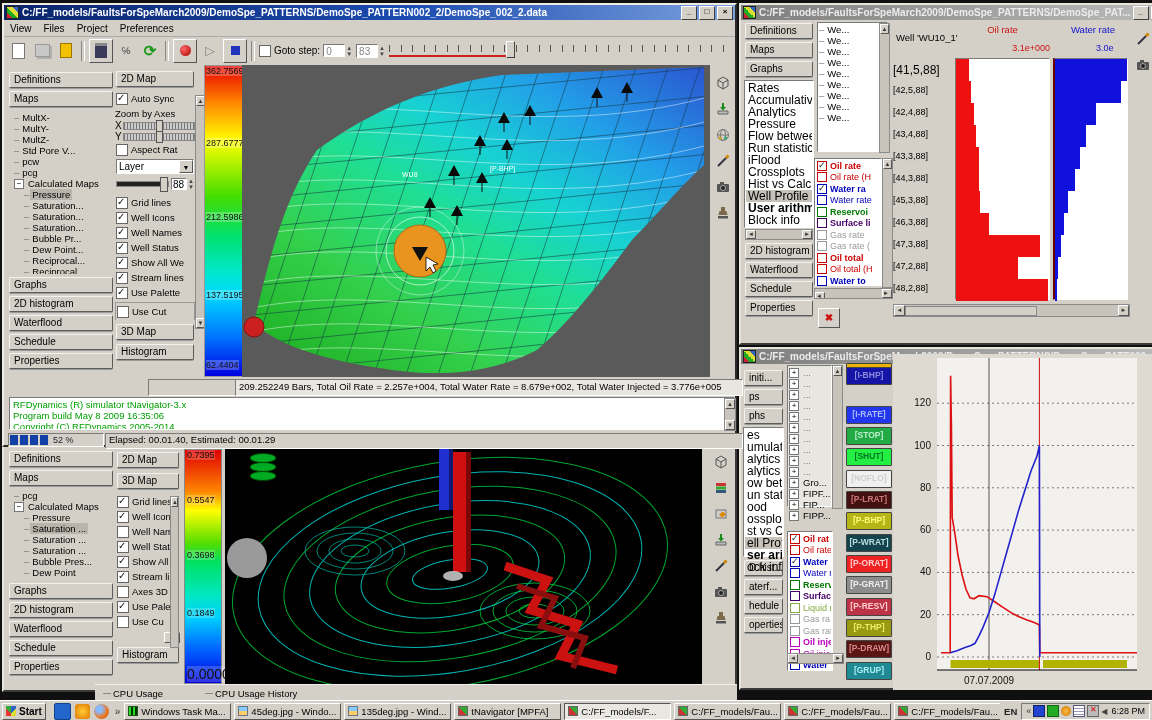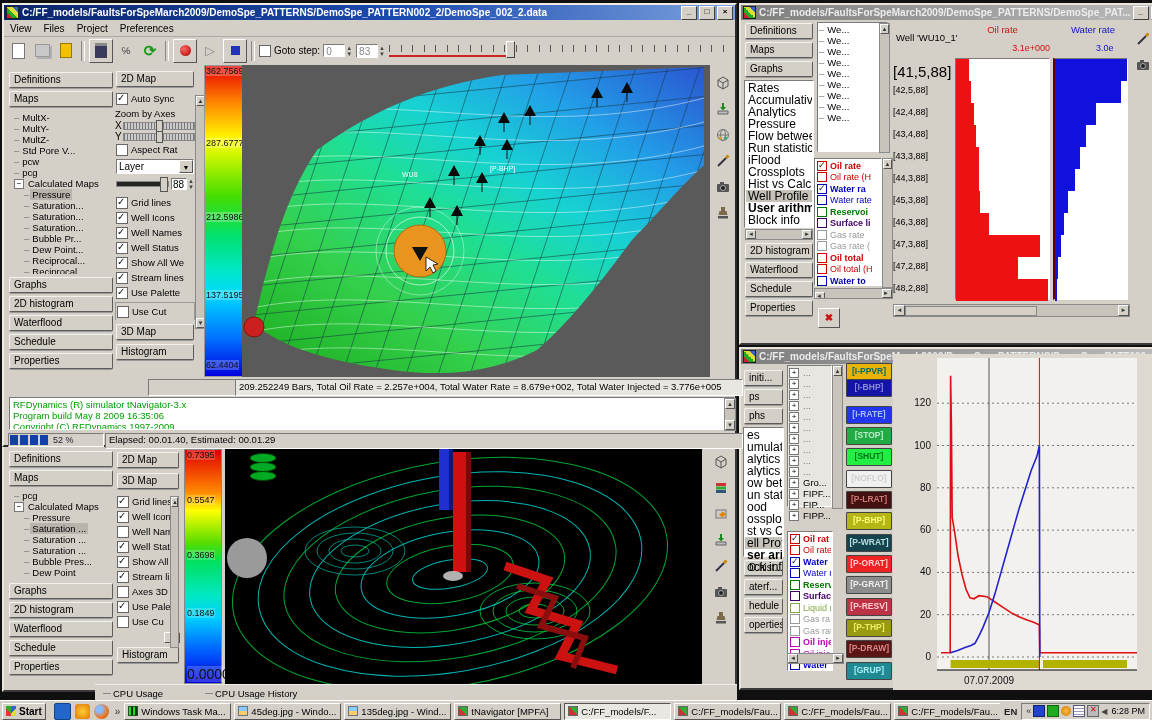--- a/index.html
+++ b/index.html
@@ -375,21 +375,21 @@
       <span class="arr" style="display:inline-block;width:8px;height:7px;line-height:7px;">◄</span><span class="arr" style="display:inline-block;width:8px;height:7px;line-height:7px;float:right;">►</span>
     </div>
     <div class="abs raised" style="left:77px;top:303px;width:20px;height:18px;background:#d4d0c8;text-align:center;line-height:17px;color:#cc1111;font-weight:bold;">✖</div>
 
     <div class="abs" style="left:155px;top:27px;font-size:9.5px;">Well 'WU10_1'</div>
     <div class="abs" style="left:214px;top:19px;width:95px;text-align:center;color:#cc1111;font-size:9.5px;">Oil rate</div>
     <div class="abs" style="left:312px;top:19px;width:80px;text-align:center;color:#1111cc;font-size:9.5px;">Water rate</div>
     <div class="abs" style="left:214px;top:38px;width:95px;text-align:right;color:#cc1111;font-size:9px;">3.1e+000</div>
     <div class="abs" style="left:355px;top:38px;width:60px;color:#1111cc;font-size:9px;">3.0e</div>
     <div id="wp-rowlabels" class="abs" style="left:152px;top:53px;width:60px;height:242px;">
-        <div style="position: absolute; left: 0px; top: 5px; font-size: 15px;">[41,5,88]</div>
+        <div style="position: absolute; left: 0px; top: 5px; font-size: 12px;">[41,5,88]</div>
         <div style="position: absolute; left: 0px; top: 27px; font-size: 9px;">[42,5,88]</div>
         <div style="position: absolute; left: 0px; top: 49px; font-size: 9px;">[42,4,88]</div>
         <div style="position: absolute; left: 0px; top: 71px; font-size: 9px;">[43,4,88]</div>
         <div style="position: absolute; left: 0px; top: 93px; font-size: 9px;">[43,3,88]</div>
         <div style="position: absolute; left: 0px; top: 115px; font-size: 9px;">[44,3,88]</div>
         <div style="position: absolute; left: 0px; top: 137px; font-size: 9px;">[45,3,88]</div>
         <div style="position: absolute; left: 0px; top: 159px; font-size: 9px;">[46,3,88]</div>
         <div style="position: absolute; left: 0px; top: 181px; font-size: 9px;">[47,3,88]</div>
         <div style="position: absolute; left: 0px; top: 203px; font-size: 9px;">[47,2,88]</div>
         <div style="position: absolute; left: 0px; top: 225px; font-size: 9px;">[48,2,88]</div>
@@ -608,21 +608,21 @@
           <rect x="57.6" y="306" width="88.8" height="8" fill="#b2b200"></rect>
           <rect x="150.0" y="306" width="84.0" height="8" fill="#b2b200"></rect>
           <line x1="146.4" y1="4" x2="146.4" y2="316" stroke="#cc1111"></line>
           <polyline points="48.0,298.8 57.2,298.8 57.6,21.7 58.4,70.3 59.2,163.4 62.0,180.3 65.0,201.5 69.0,220.5 73.0,235.3 77.0,243.8 81.0,244.8 86.0,241.7 94.0,242.7 102.0,248.0 110.0,253.3 118.0,258.6 126.0,262.8 134.0,266.0 140.0,268.1 145.0,270.2 146.4,271.3 146.8,298.8 194.0,298.8 244.0,298.8" fill="none" stroke="#dd1111" stroke-width="1.6"></polyline>
           <polyline points="57.2,298.8 64.0,296.7 72.0,293.5 78.0,291.4 82.0,289.3 86.0,281.9 90.0,273.4 96.0,258.6 102.0,239.6 108.0,218.4 114.0,197.3 120.0,176.1 126.0,154.9 132.0,135.9 138.0,116.9 144.0,102.1 146.4,91.5 146.8,303.0" fill="none" stroke="#2222cc" stroke-width="1.6"></polyline>
           <line x1="44" y1="316" x2="244" y2="316" stroke="#000"></line>
           <text x="96.0" y="330" text-anchor="middle" font-size="10" fill="#111" font-family="Liberation Sans">07.07.2009</text>
         </svg>
       </div>
   <div class="cbtn" style="left: 105px; top: 14px; background: #eab308; color: rgb(0, 106, 106);">[I-PPVR]</div>
-      <div class="cbtn" style="left: 105px; top: 30px; background: rgb(20, 20, 166); color: rgb(140, 140, 221);">[I-BHP]</div>
+      <div class="cbtn" style="left: 105px; top: 18px; background: rgb(20, 20, 166); color: rgb(140, 140, 221);">[I-BHP]</div>
       <div class="cbtn" style="left: 105px; top: 57px; background: rgb(34, 54, 238); color: rgb(170, 187, 255);">[I-RATE]</div>
       <div class="cbtn" style="left: 105px; top: 78px; background: rgb(34, 170, 68); color: rgb(187, 238, 204);">[STOP]</div>
       <div class="cbtn" style="left: 105px; top: 99px; background: rgb(34, 238, 68); color: rgb(0, 119, 34);">[SHUT]</div>
       <div class="cbtn" style="left: 105px; top: 121px; background: rgb(240, 240, 240); color: rgb(207, 207, 207);">[NOFLO]</div>
       <div class="cbtn" style="left: 105px; top: 142px; background: rgb(68, 17, 17); color: rgb(204, 119, 119);">[P-LRAT]</div>
       <div class="cbtn" style="left: 105px; top: 163px; background: rgb(181, 181, 23); color: rgb(253, 253, 119);">[P-BHP]</div>
       <div class="cbtn" style="left: 105px; top: 185px; background: rgb(20, 69, 78); color: rgb(187, 221, 226);">[P-WRAT]</div>
       <div class="cbtn" style="left: 105px; top: 206px; background: rgb(238, 34, 34); color: rgb(255, 204, 204);">[P-ORAT]</div>
       <div class="cbtn" style="left: 105px; top: 227px; background: rgb(140, 140, 140); color: rgb(238, 238, 238);">[P-GRAT]</div>
       <div class="cbtn" style="left: 105px; top: 249px; background: rgb(187, 51, 68); color: rgb(255, 204, 208);">[P-RESV]</div>
@@ -980,21 +980,21 @@
           </svg>
         </div>
       </div>
 
     <div class="abs statusfield" style="left:144px;top:374px;width:86px;height:15px;"></div>
     <div class="abs statusfield" style="left:231px;top:374px;width:500px;height:15px;background:#e8e6e0;">209.252249 Bars, Total Oil Rate = 2.257e+004, Total Water Rate = 8.679e+002, Total Water Injected = 3.776e+005</div>
 
     <div class="abs sunk" id="wm-log" style="left:5px;top:392px;width:726px;height:33px;overflow:hidden;color:#00a000;font-size:9.5px;line-height:11px;padding:1px 3px;">
         <div>RFDynamics (R) simulator tNavigator-3.x</div>
         <div>Program build May  8 2009 16:35:06</div>
-        <div>Copyright (C) RFDynamics 1997-2009</div>
+        <div>Copyright (C) RFDynamics 2005-2014</div>
       </div>
     <div class="abs sb" style="left:720px;top:393px;width:10px;height:31px;">
       <div class="arr" style="height:8px;">▲</div>
         <div class="arr" style="height:8px;position:absolute;bottom:0;width:8px;">▼</div>
     </div>
 
     <div class="abs sunkg" style="left:4px;top:428px;width:96px;height:14px;">
       <div class="abs" style="left:1px;top:1px;width:40px;height:10px;background:repeating-linear-gradient(90deg,#1040a8 0 8px,#d4d0c8 8px 10px);"></div>
       <span class="abs" style="left:44px;top:1px;font-size:9px;color:#223;">52 %</span>
     </div>

